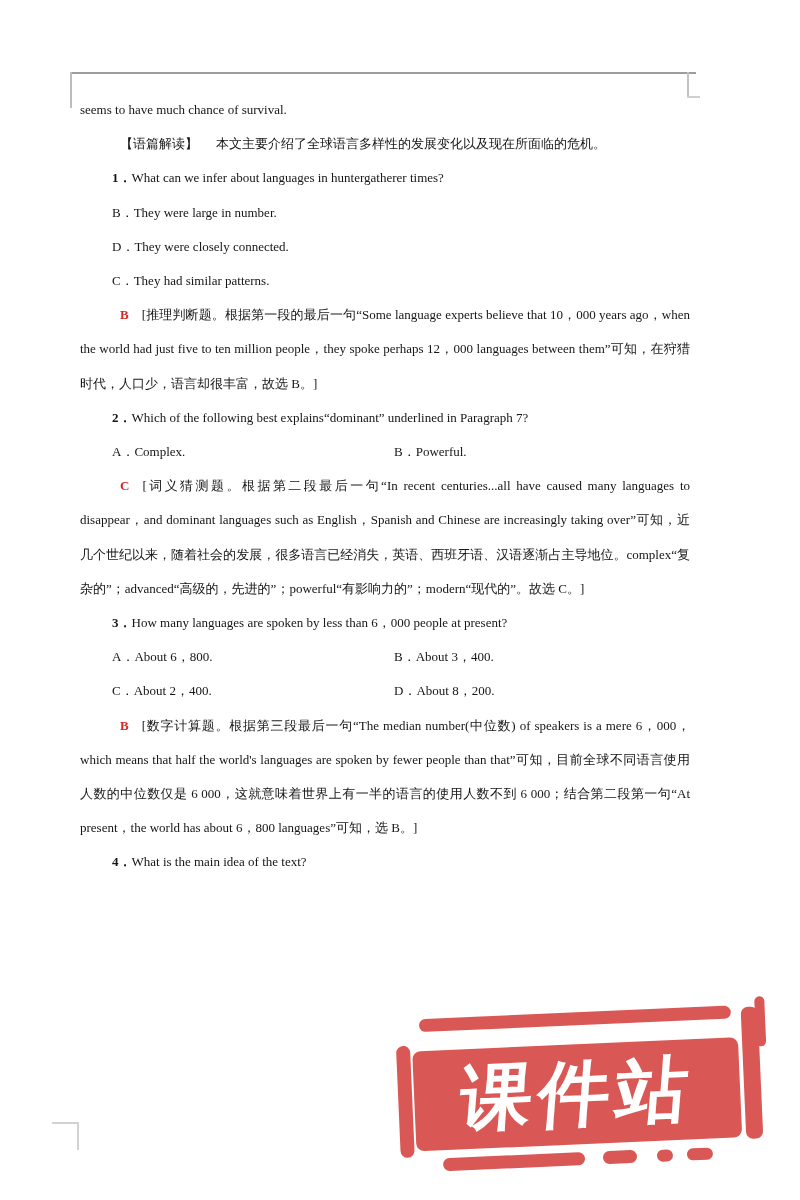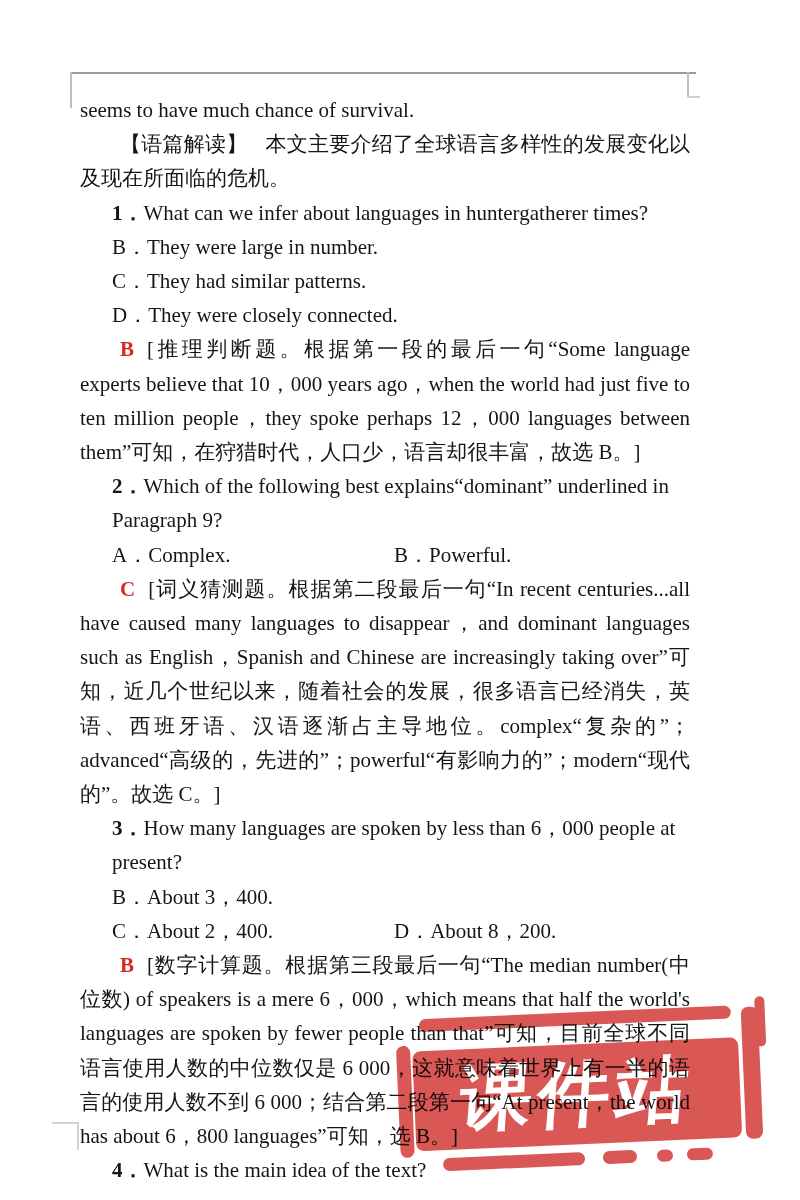--- a/index.html
+++ b/index.html
@@ -12,21 +12,21 @@
   .mark-top-line{left:70px;top:72px;width:626px;height:2px;background:#9d9d9d;}
   .mark-left-tick{left:70px;top:72px;width:2px;height:36px;background:#bcbcbc;}
   .mark-right-vert{left:687px;top:72px;width:2px;height:26px;background:#c2c2c2;}
   .mark-right-horz{left:687px;top:96px;width:13px;height:2px;background:#cfcfcf;}
   .mark-bl-horz{left:52px;top:1122px;width:27px;height:2px;background:#d2d2d2;}
   .mark-bl-vert{left:77px;top:1122px;width:2px;height:28px;background:#d2d2d2;}
 
   
   .text-col{
     position:absolute;left:80px;top:93px;width:610px;
-    font-size:21px;line-height:34.2px;text-align:justify;
+    font-size:13px;line-height:34.2px;text-align:justify;
   }
   .text-col p{margin:0;}
   .stem,.opt-line{padding-left:32px;text-align:left;}
   .qnum{font-weight:bold;}
   .analysis{text-indent:40px;}
   .analysis-label{font-weight:normal;}
   .analysis-gap{display:inline-block;width:18px;}
   .ans{text-indent:40px;}
   .ans-letter{color:#d42a23;font-weight:bold;margin-right:13px;}
   .opt-row{display:flex;padding-left:32px;text-align:left;gap:8px;}
@@ -68,33 +68,34 @@
 <div class="mark mark-bl-vert"></div>
 
 <div class="text-col">
 
   <p>seems to have much chance of survival.</p>
 
   <p class="analysis"><span class="analysis-label">【语篇解读】</span><span class="analysis-gap"></span><span>本文主要介绍了全球语言多样性的发展变化以及现在所面临的危机。</span></p>
 
   <p class="stem"><span class="qnum">1．</span><span>What can we infer about languages in huntergatherer times?</span></p>
   <p class="opt-line">B．They were large in number.</p>
+  <p class="opt-line">D．They were closely connected.</p>
   <p class="opt-line">C．They had similar patterns.</p>
-  <p class="opt-line">D．They were closely connected.</p>
   <p class="ans"><span class="ans-letter">B</span><span>[推理判断题。根据第一段的最后一句“Some language experts believe that 10，000 years ago，when the world had just five to ten million people，they spoke perhaps 12，000 languages between them”可知，在狩猎时代，人口少，语言却很丰富，故选 B。]</span></p>
 
-  <p class="stem"><span class="qnum">2．</span><span>Which of the following best explains“dominant” underlined in Paragraph 9?</span></p>
+  <p class="stem"><span class="qnum">2．</span><span>Which of the following best explains“dominant” underlined in Paragraph 7?</span></p>
   <div class="opt-row">
     <span class="opt-col1">A．Complex.</span>
     <span>B．Powerful.</span>
   </div>
   <p class="ans"><span class="ans-letter">C</span><span>[词义猜测题。根据第二段最后一句“In recent centuries...all have caused many languages to disappear，and dominant languages such as English，Spanish and Chinese are increasingly taking over”可知，近几个世纪以来，随着社会的发展，很多语言已经消失，英语、西班牙语、汉语逐渐占主导地位。complex“复杂的”；advanced“高级的，先进的”；powerful“有影响力的”；modern“现代的”。故选 C。]</span></p>
 
   <p class="stem"><span class="qnum">3．</span><span>How many languages are spoken by less than 6，000 people at present?</span></p>
   <div class="opt-row">
+    <span class="opt-col1">A．About 6，800.</span>
     <span>B．About 3，400.</span>
   </div>
   <div class="opt-row">
     <span class="opt-col1">C．About 2，400.</span>
     <span>D．About 8，200.</span>
   </div>
   <p class="ans"><span class="ans-letter">B</span><span>[数字计算题。根据第三段最后一句“The median number(中位数) of speakers is a mere 6，000，which means that half the world's languages are spoken by fewer people than that”可知，目前全球不同语言使用人数的中位数仅是 6 000，这就意味着世界上有一半的语言的使用人数不到 6 000；结合第二段第一句“At present，the world has about 6，800 languages”可知，选 B。]</span></p>
 
   <p class="stem"><span class="qnum">4．</span><span>What is the main idea of the text?</span></p>
 

